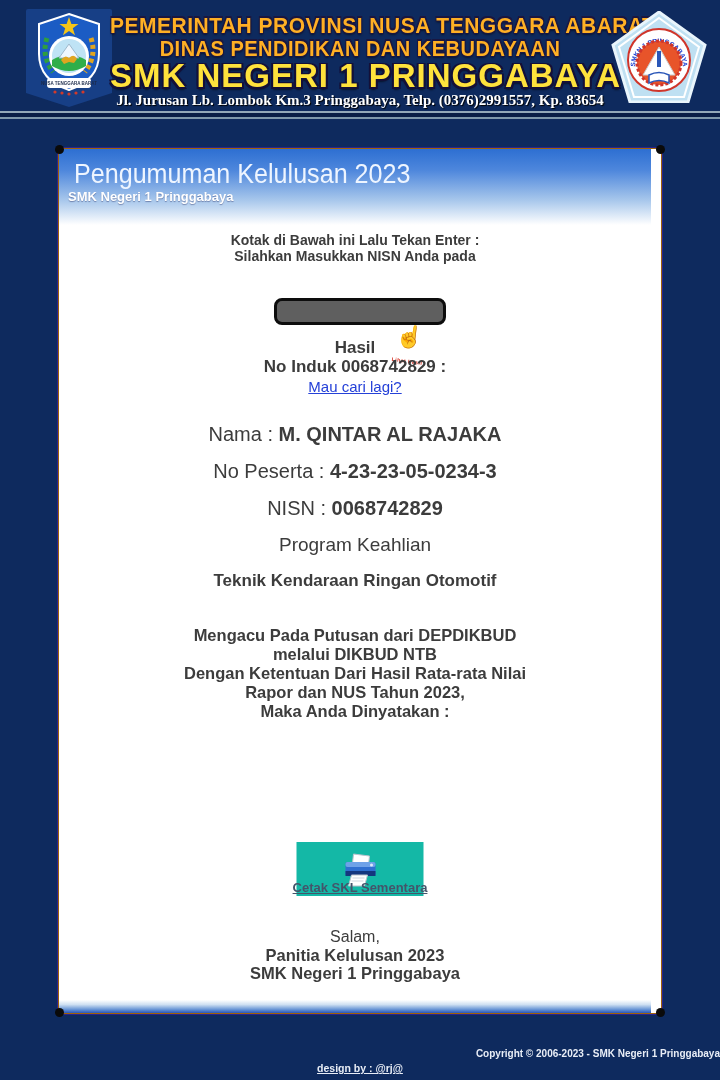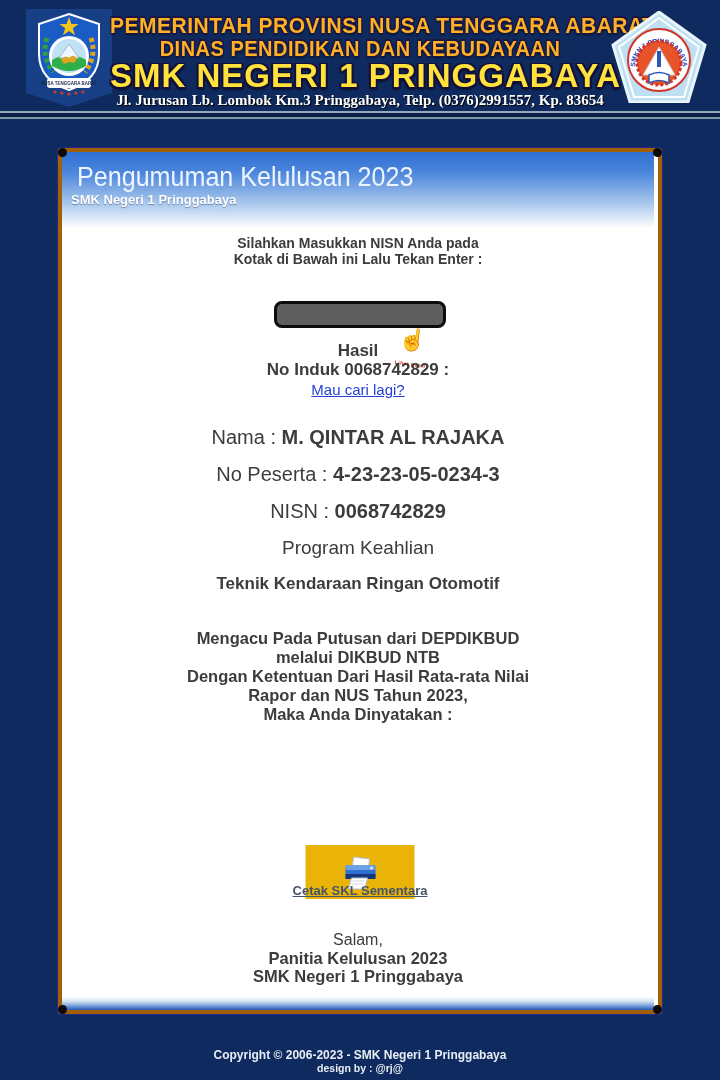--- a/index.html
+++ b/index.html
@@ -31,21 +31,21 @@
   .logo-right { position:absolute; left:611px; top:11px; }
 
   .separator {
     position:absolute; left:0; top:111px; width:720px; height:8px;
     border-top:2px solid #93a9b9; border-bottom:2px solid #7f99ac; background:#0a1f47;
   }
 
   
   .card {
     position:absolute; left:58px; top:148px; width:604px; height:866px;
-    background:#ffffff; border:4px solid #a16207; border-radius:3px;
+    background:#ffffff; border:1px solid #a16207; border-radius:3px;
     box-shadow:0 0 0 1px #2a2490;
   }
   .corner-dot {
     position:absolute; width:9px; height:9px; border-radius:50%; background:#0a0a0a; z-index:5;
   }
   .dot-tl { left:-4px; top:-4px; } .dot-tr { right:-4px; top:-4px; }
   .dot-bl { left:-4px; bottom:-4px; } .dot-br { right:-4px; bottom:-4px; }
 
   .banner {
     position:absolute; left:0; top:0; width:592px; height:76px;
@@ -90,42 +90,42 @@
   .decision { top:477px; font-size:16.5px; font-weight:bold; line-height:19px; }
 
   .lulus-wrap { top:588px; }
   .lulus-box {
     display:inline-block; border:1px solid #c9c9c9; background:#fdfdfd;
     padding:6px 22px 8px; font-size:28px; font-weight:bold; color:#3c3c3c; letter-spacing:1px;
   }
 
   .print-btn {
     position:absolute; left:50%; top:693px; transform:translateX(-50%);
-    width:109px; height:54px; background:#eab308; border:none; cursor:pointer; text-align:center;
+    width:127px; height:54px; background:#14b8a6; border:none; cursor:pointer; text-align:center;
   }
   .print-btn svg { display:block; margin:3px auto 0; }
   .print-label {
     position:absolute; left:50%; bottom:1px; transform:translateX(-50%);
     font-size:13px; font-weight:bold; color:#44546a; text-decoration:underline; white-space:nowrap; cursor:pointer;
   }
 
   .salam     { top:779px; font-size:16px; }
   .committee { top:797px; font-size:16.5px; font-weight:bold; }
   .cschool   { top:815px; font-size:16.5px; font-weight:bold; }
 
   .card-bottom-strip {
     position:absolute; left:0; bottom:0; width:592px; height:13px;
     background:linear-gradient(to bottom,#ffffff 0%, #cfe0f2 35%, #6f9bd8 70%, #2b57b8 100%);
   }
 
   
   .footer-line { position:absolute; left:0; width:720px; text-align:center; color:#e8edf6; font-weight:bold; }
-  .copyright { top:1048px; font-size:12px; }
+  .copyright { top:1048px; font-size:10px;text-align:right; }
   .designby  { top:1062px; font-size:10.5px; }
-  .designby a { color:#e8edf6; cursor:pointer;margin-top:28px; }
+  .designby a { color:#e8edf6; text-decoration:underline; cursor:pointer;margin-top:28px; }
 </style>
 </head>
 <body>
 
 <div id="screen">
 
   <div class="header">
 
     <div class="logo-left">
       <svg width="88" height="100" viewBox="0 0 88 100">
@@ -184,22 +184,22 @@
     <div class="corner-dot dot-tr"></div>
     <div class="corner-dot dot-bl"></div>
     <div class="corner-dot dot-br"></div>
 
     <div class="banner">
       <div class="banner-title">Pengumuman Kelulusan 2023</div>
       <div class="banner-sub">SMK Negeri 1 Pringgabaya</div>
     </div>
 
     <div class="cline instruction">
+      <div>Kotak di Bawah ini Lalu Tekan Enter :</div>
       <div>Silahkan Masukkan NISN Anda pada</div>
-      <div>Kotak di Bawah ini Lalu Tekan Enter :</div>
     </div>
 
     <input class="nisn-input" type="text" value="" style="">
 
     <div class="cline hasil-row">
       <span>Hasil</span>
       <span class="hand-stamp">
         <span class="hand-glyph">☝</span>
         <span class="hand-caption">Lihat Hasil</span>
       </span>

